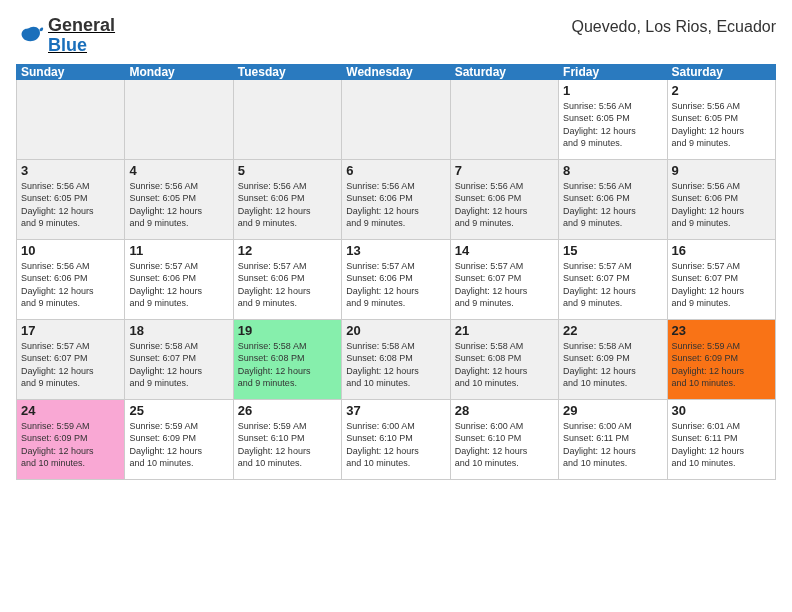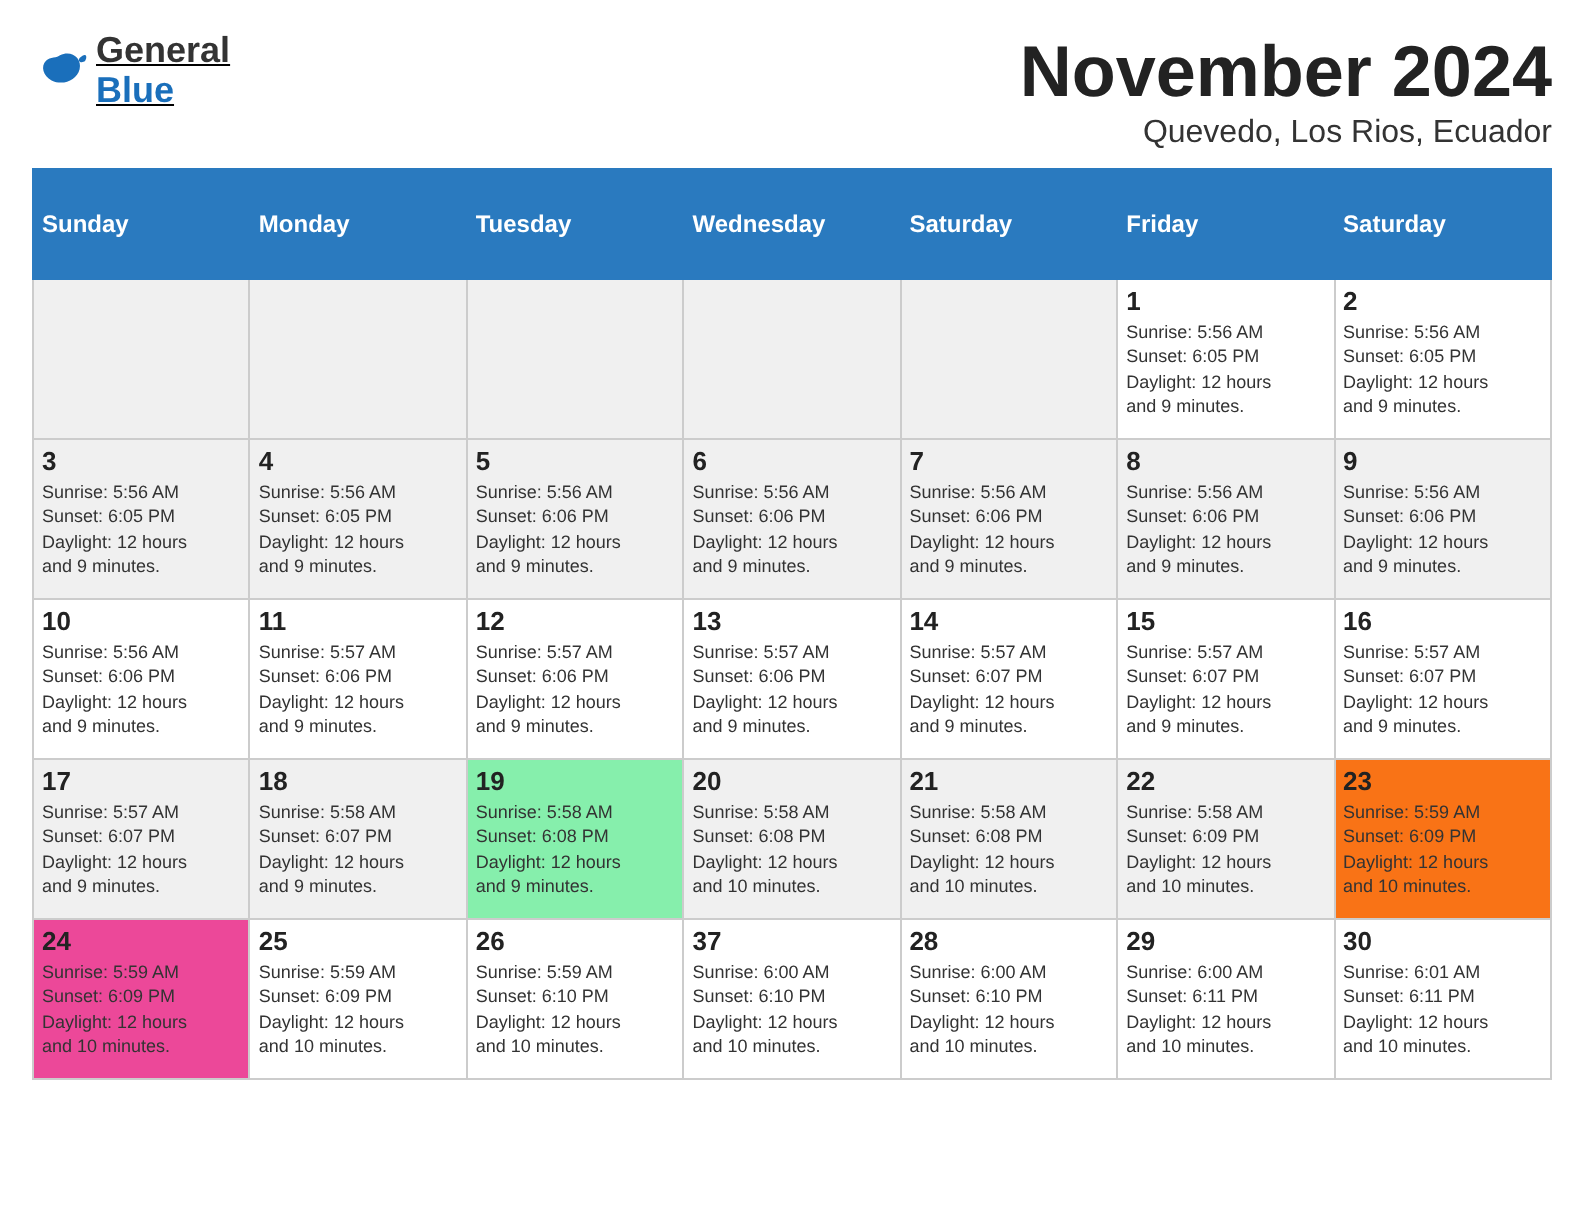--- a/index.html
+++ b/index.html
@@ -50,21 +50,21 @@
     table {
       width: 100%;
       border-collapse: collapse;
       table-layout: fixed;
     }
     th {
       background: #2a7abf;
       color: #fff;
       font-size: 12px;
       font-weight: bold;
-      padding: 20px 4px;
+      padding: 0 4px;
       text-align: left;
       border: 1px solid #2a7abf;
     }
     td {
       border: 1px solid #ccc;
       vertical-align: top;
       padding: 3px 4px;
       font-size: 9.5px;
       color: #333;
       height: 80px;
@@ -99,21 +99,20 @@
     <svg class="logo-bird" viewBox="0 0 40 40">
       <path d="M20 8 C28 4, 36 10, 34 18 C32 26, 22 30, 14 26 C8 23, 6 16, 10 12 C13 9, 18 10, 20 8Z" fill="#1a6fbb"></path>
       <path d="M34 10 C38 6, 40 8, 38 12 C36 14, 32 13, 34 10Z" fill="#1a6fbb"></path>
     </svg>
     <div class="logo-text">
       <span class="logo-general">General</span><br>
       <span class="logo-blue">Blue</span>
     </div>
   </div>
   <div class="title-block">
-    <div class="month-year">November 2024</div>
     <div class="location">Quevedo, Los Rios, Ecuador</div>
   </div>
 </div>
 
 <table>
   <thead>
     <tr>
     <th>Sunday</th>
         <th>Monday</th>
         <th>Tuesday</th>
@@ -292,21 +291,21 @@
         </td>
         <td style="background: #f97316;">
           <div class="day-number">23</div>
           <div class="day-info" style="white-space: pre-line;">Sunrise: 5:59 AM
 Sunset: 6:09 PM
 Daylight: 12 hours
 and 10 minutes.</div>
         </td>
       </tr>
       <tr>
-        <td style="background: #ec4899;">
+        <td style="background: #f9a8d4;">
           <div class="day-number">24</div>
           <div class="day-info" style="white-space: pre-line;">Sunrise: 5:59 AM
 Sunset: 6:09 PM
 Daylight: 12 hours
 and 10 minutes.</div>
         </td>
         <td style="background: rgb(255, 255, 255);">
           <div class="day-number">25</div>
           <div class="day-info" style="white-space: pre-line;">Sunrise: 5:59 AM
 Sunset: 6:09 PM

